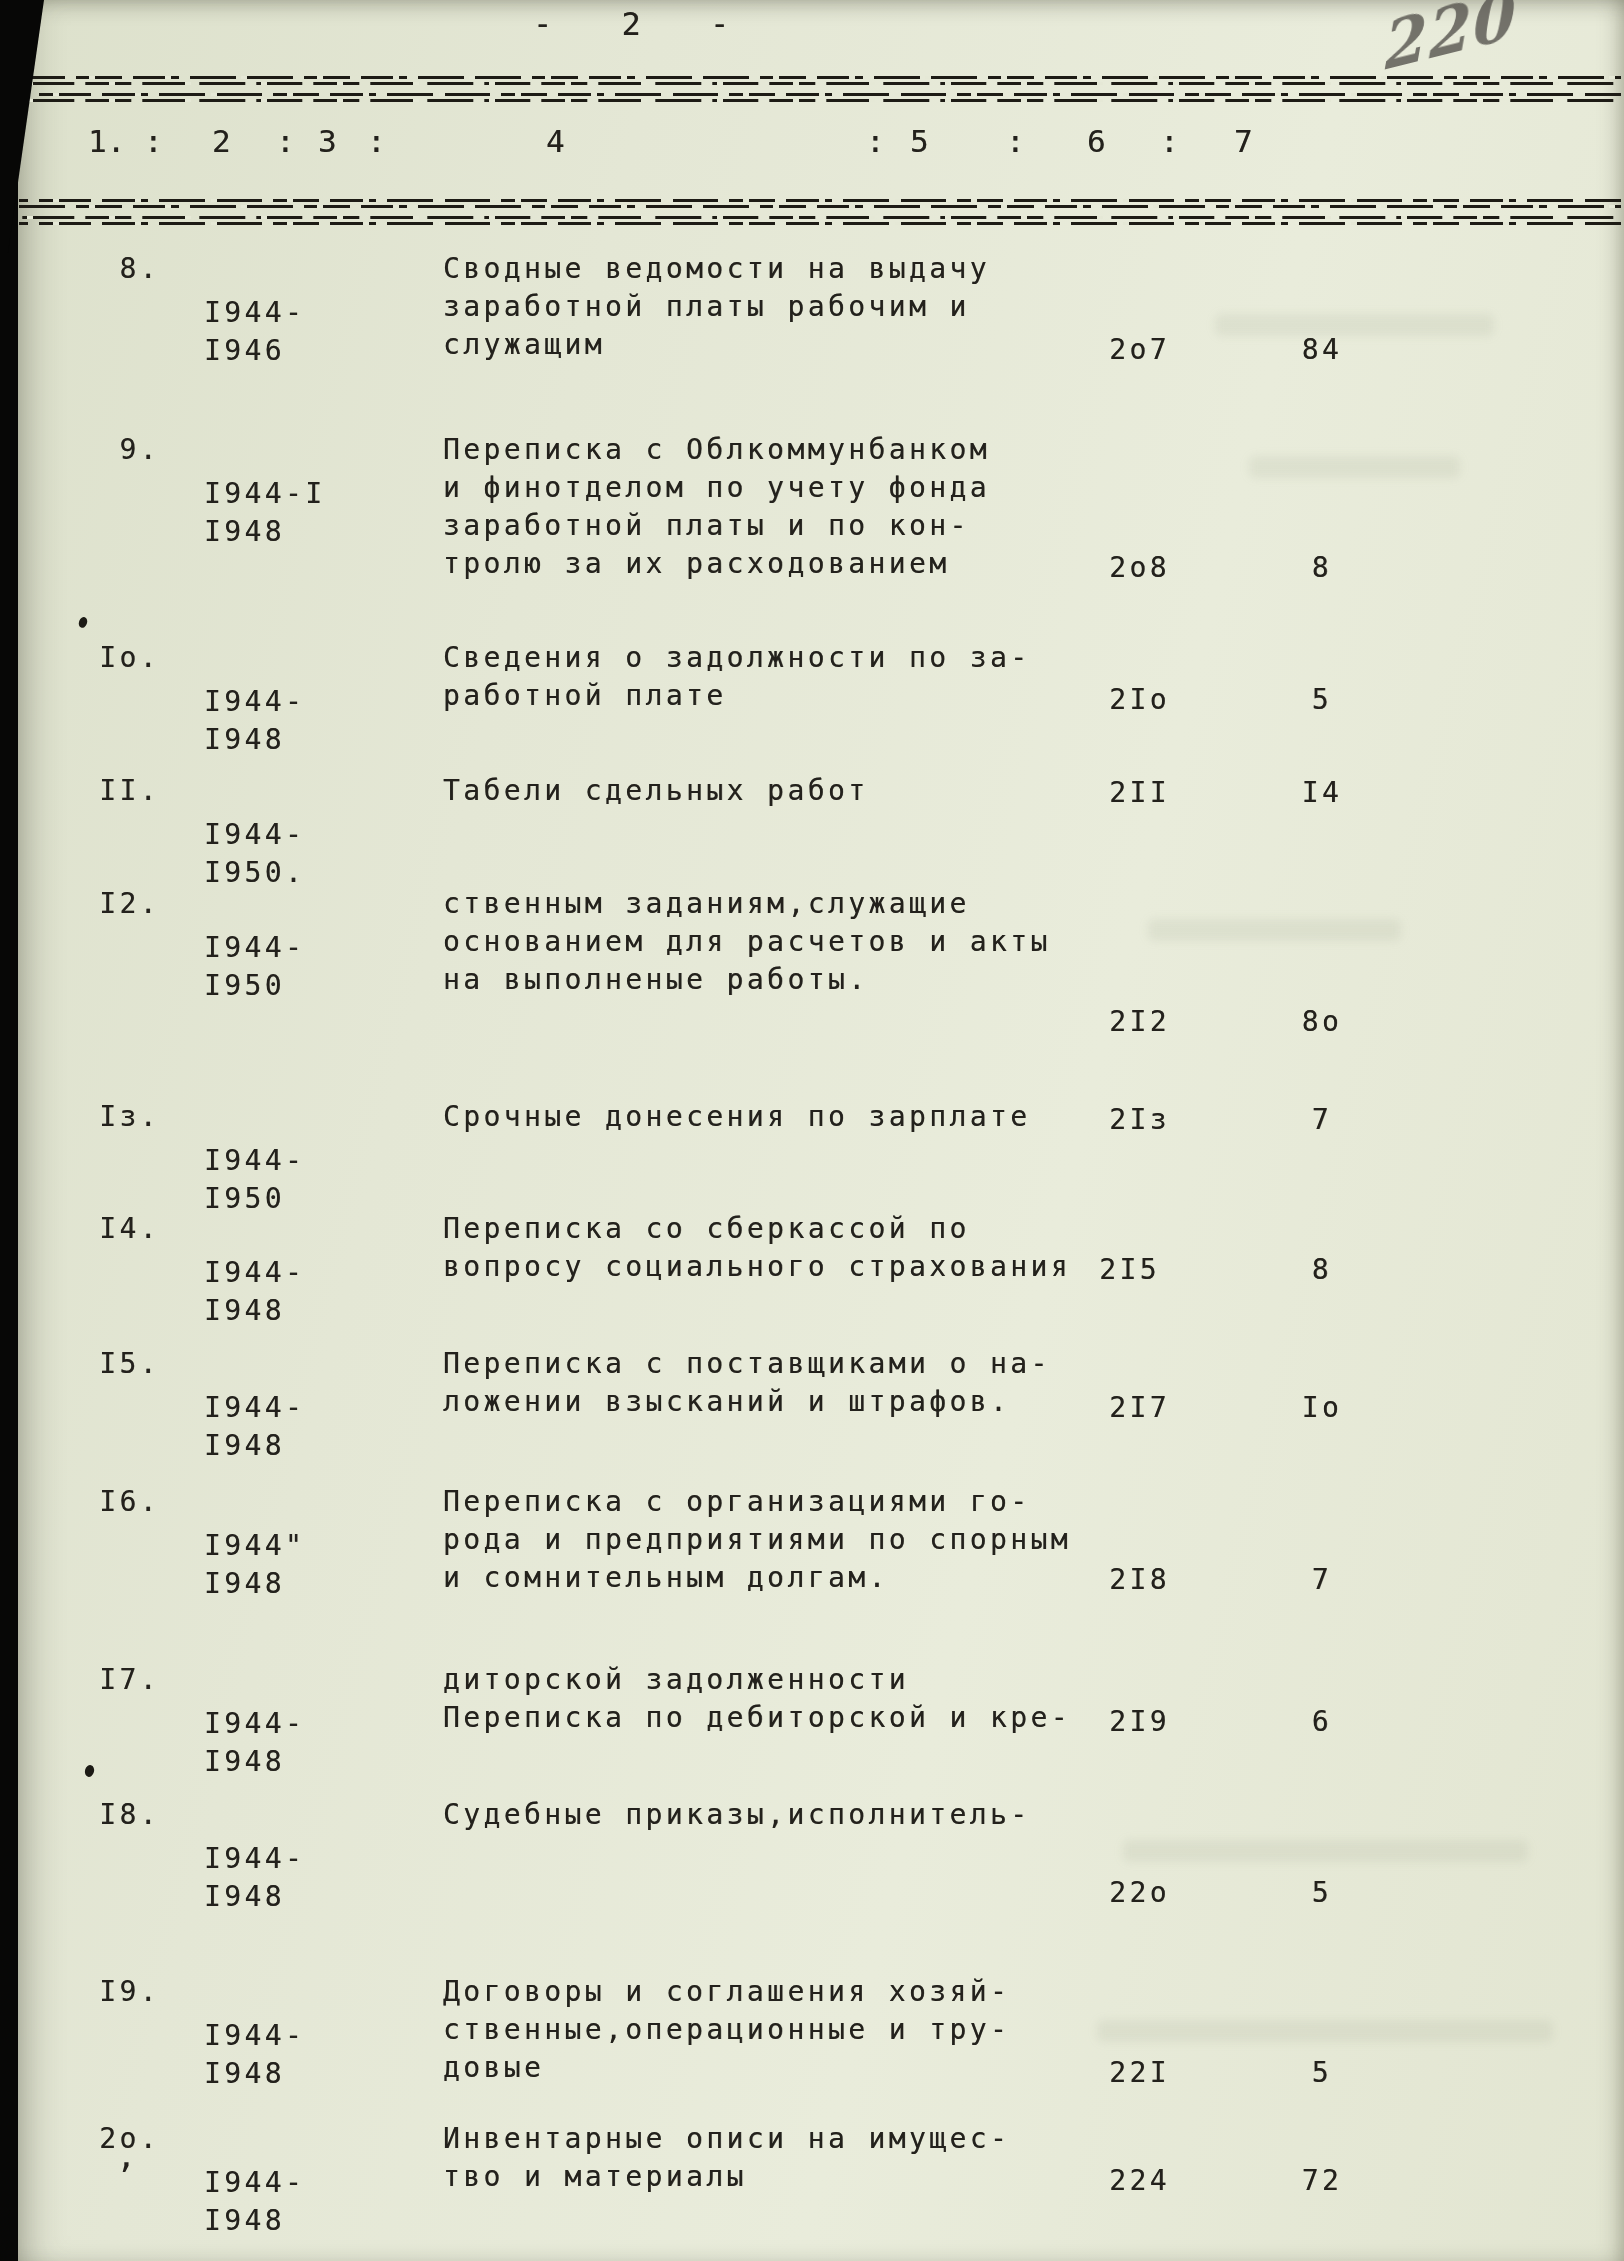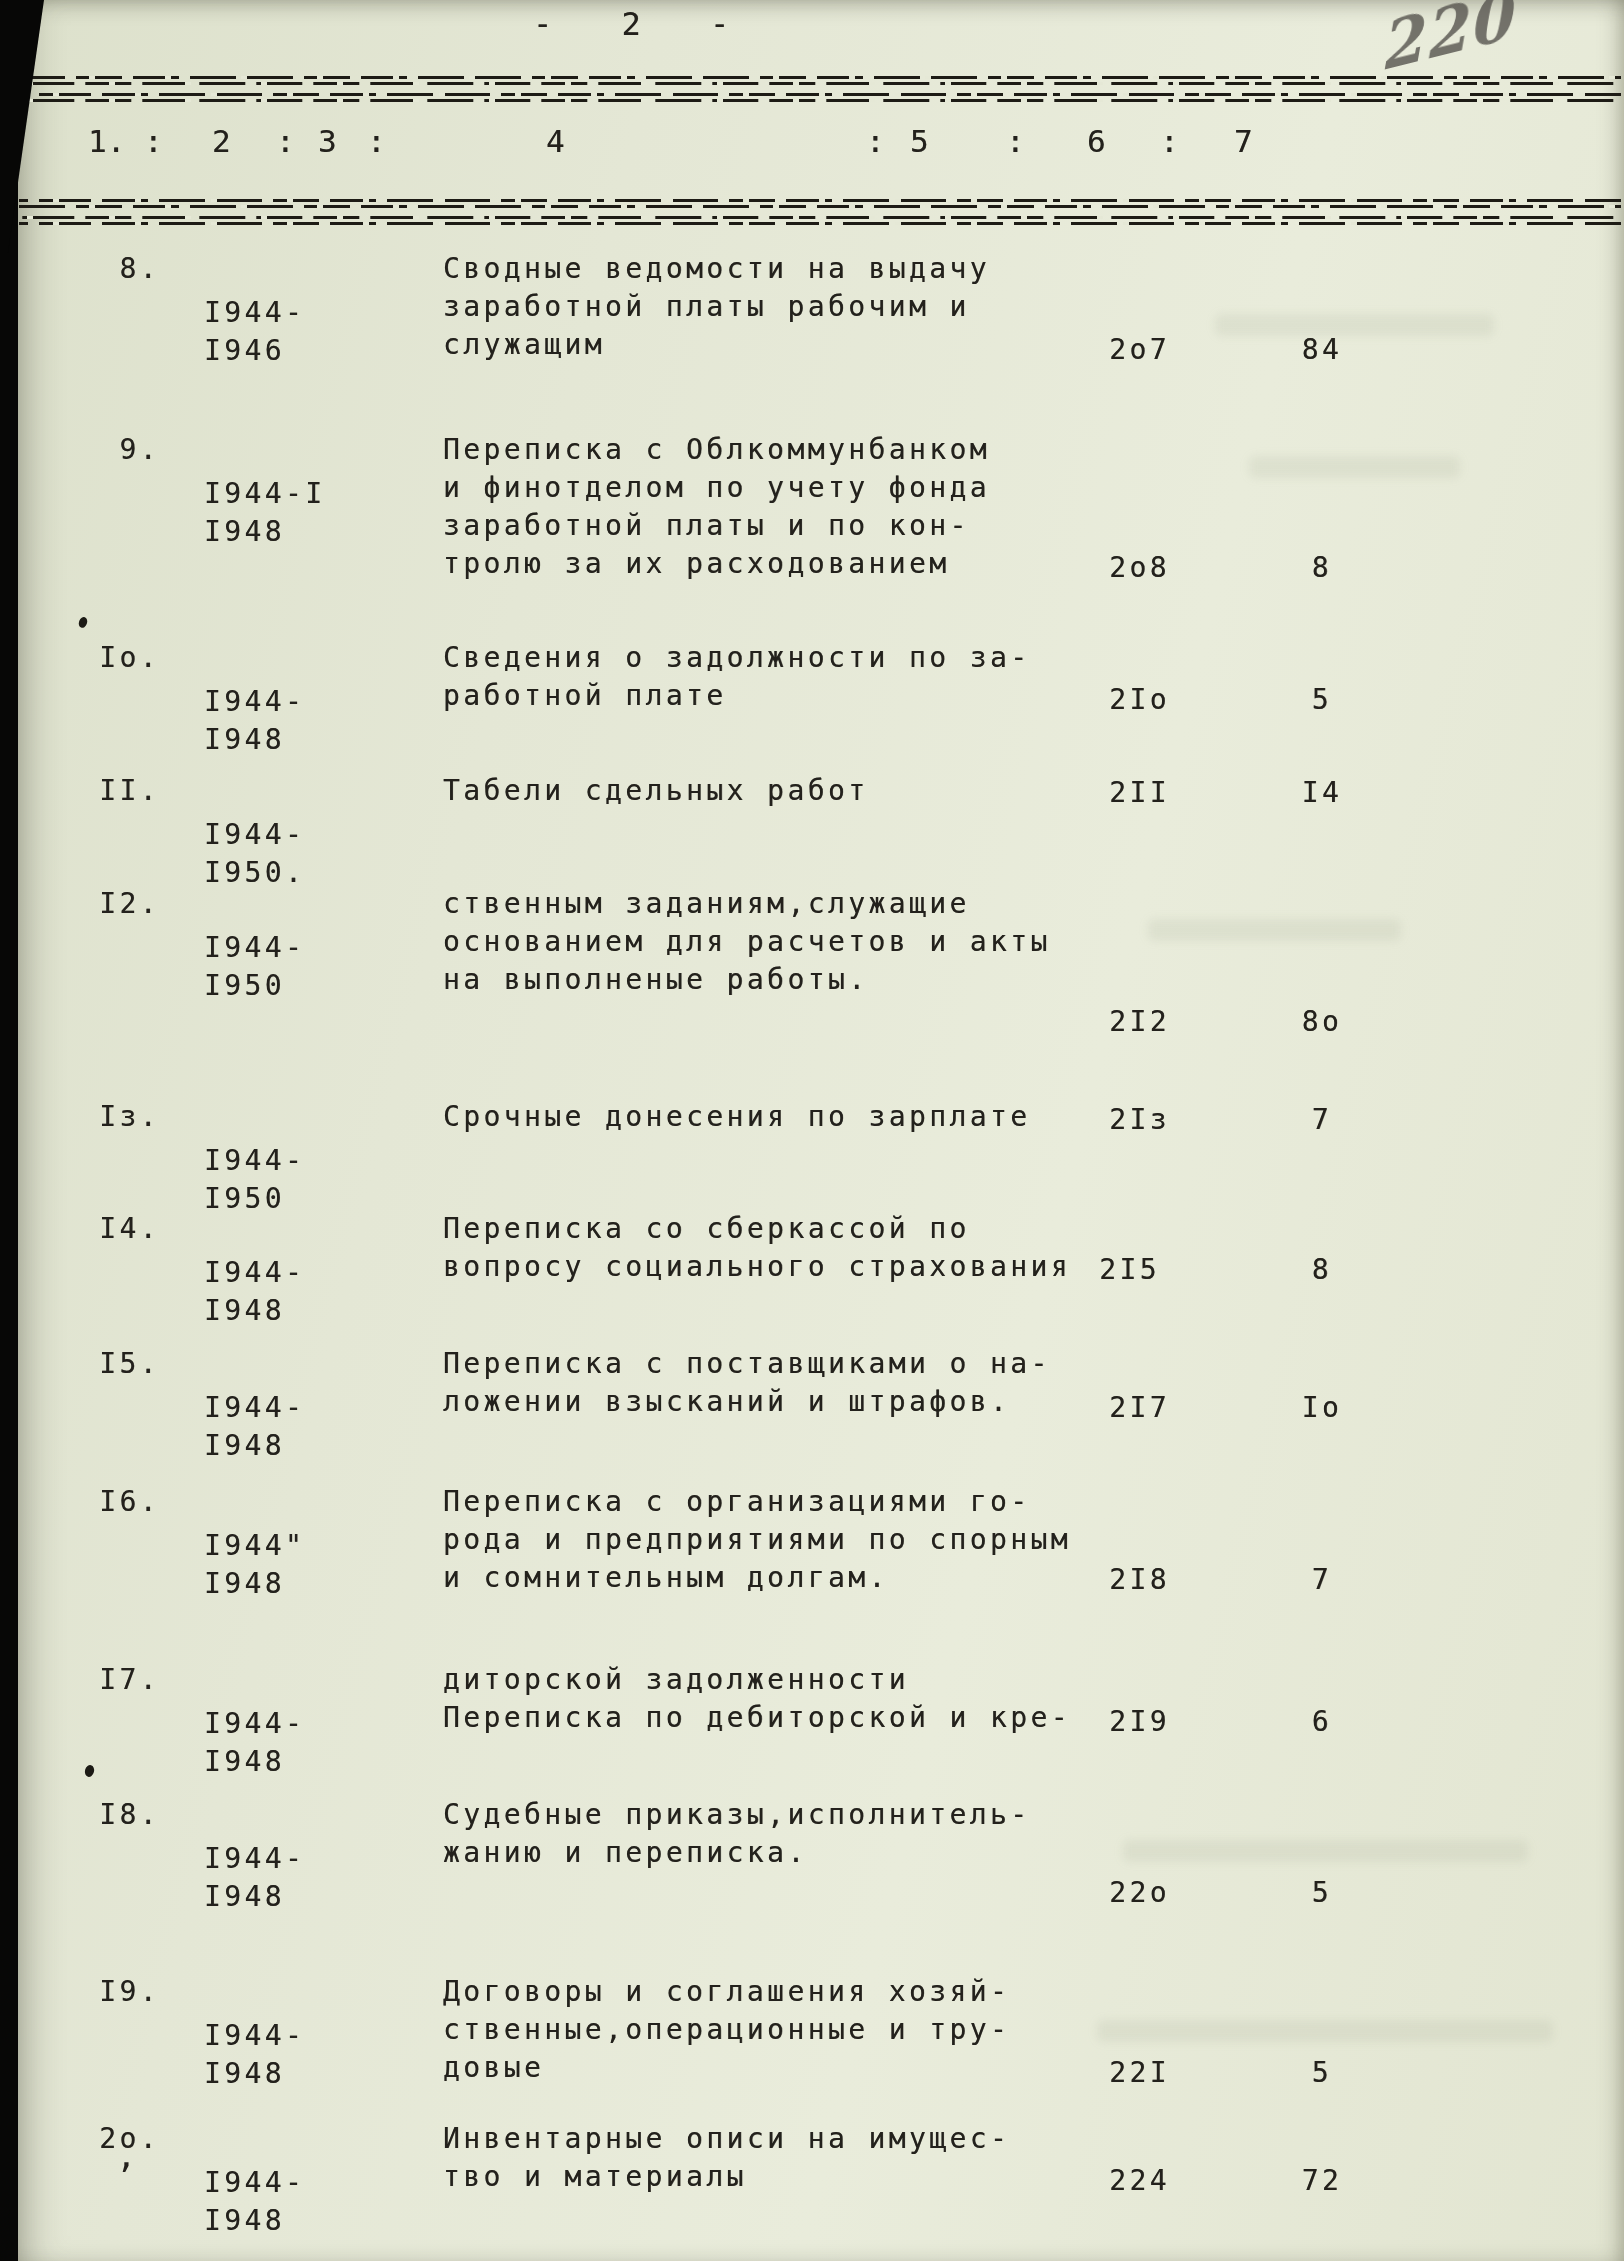--- a/index.html
+++ b/index.html
@@ -250,21 +250,20 @@
     </div>
 
     <div class="row ink" style="top:1796px">
       <span class="cn">I8.</span>
       <span class="cy">
         <span class="yl">I944-</span>
         <span class="yl">I948</span>
       </span>
       <span class="cd">
         <span class="ln">Судебные приказы,исполнитель-</span>
-        <span class="ln">жанию и переписка.</span>
       </span>
       <span class="c5" style="top:78px">22о</span>
       <span class="c6" style="top:78px">5</span>
     </div>
 
     <div class="row ink" style="top:1973px">
       <span class="cn">I9.</span>
       <span class="cy">
         <span class="yl">I944-</span>
         <span class="yl">I948</span>

